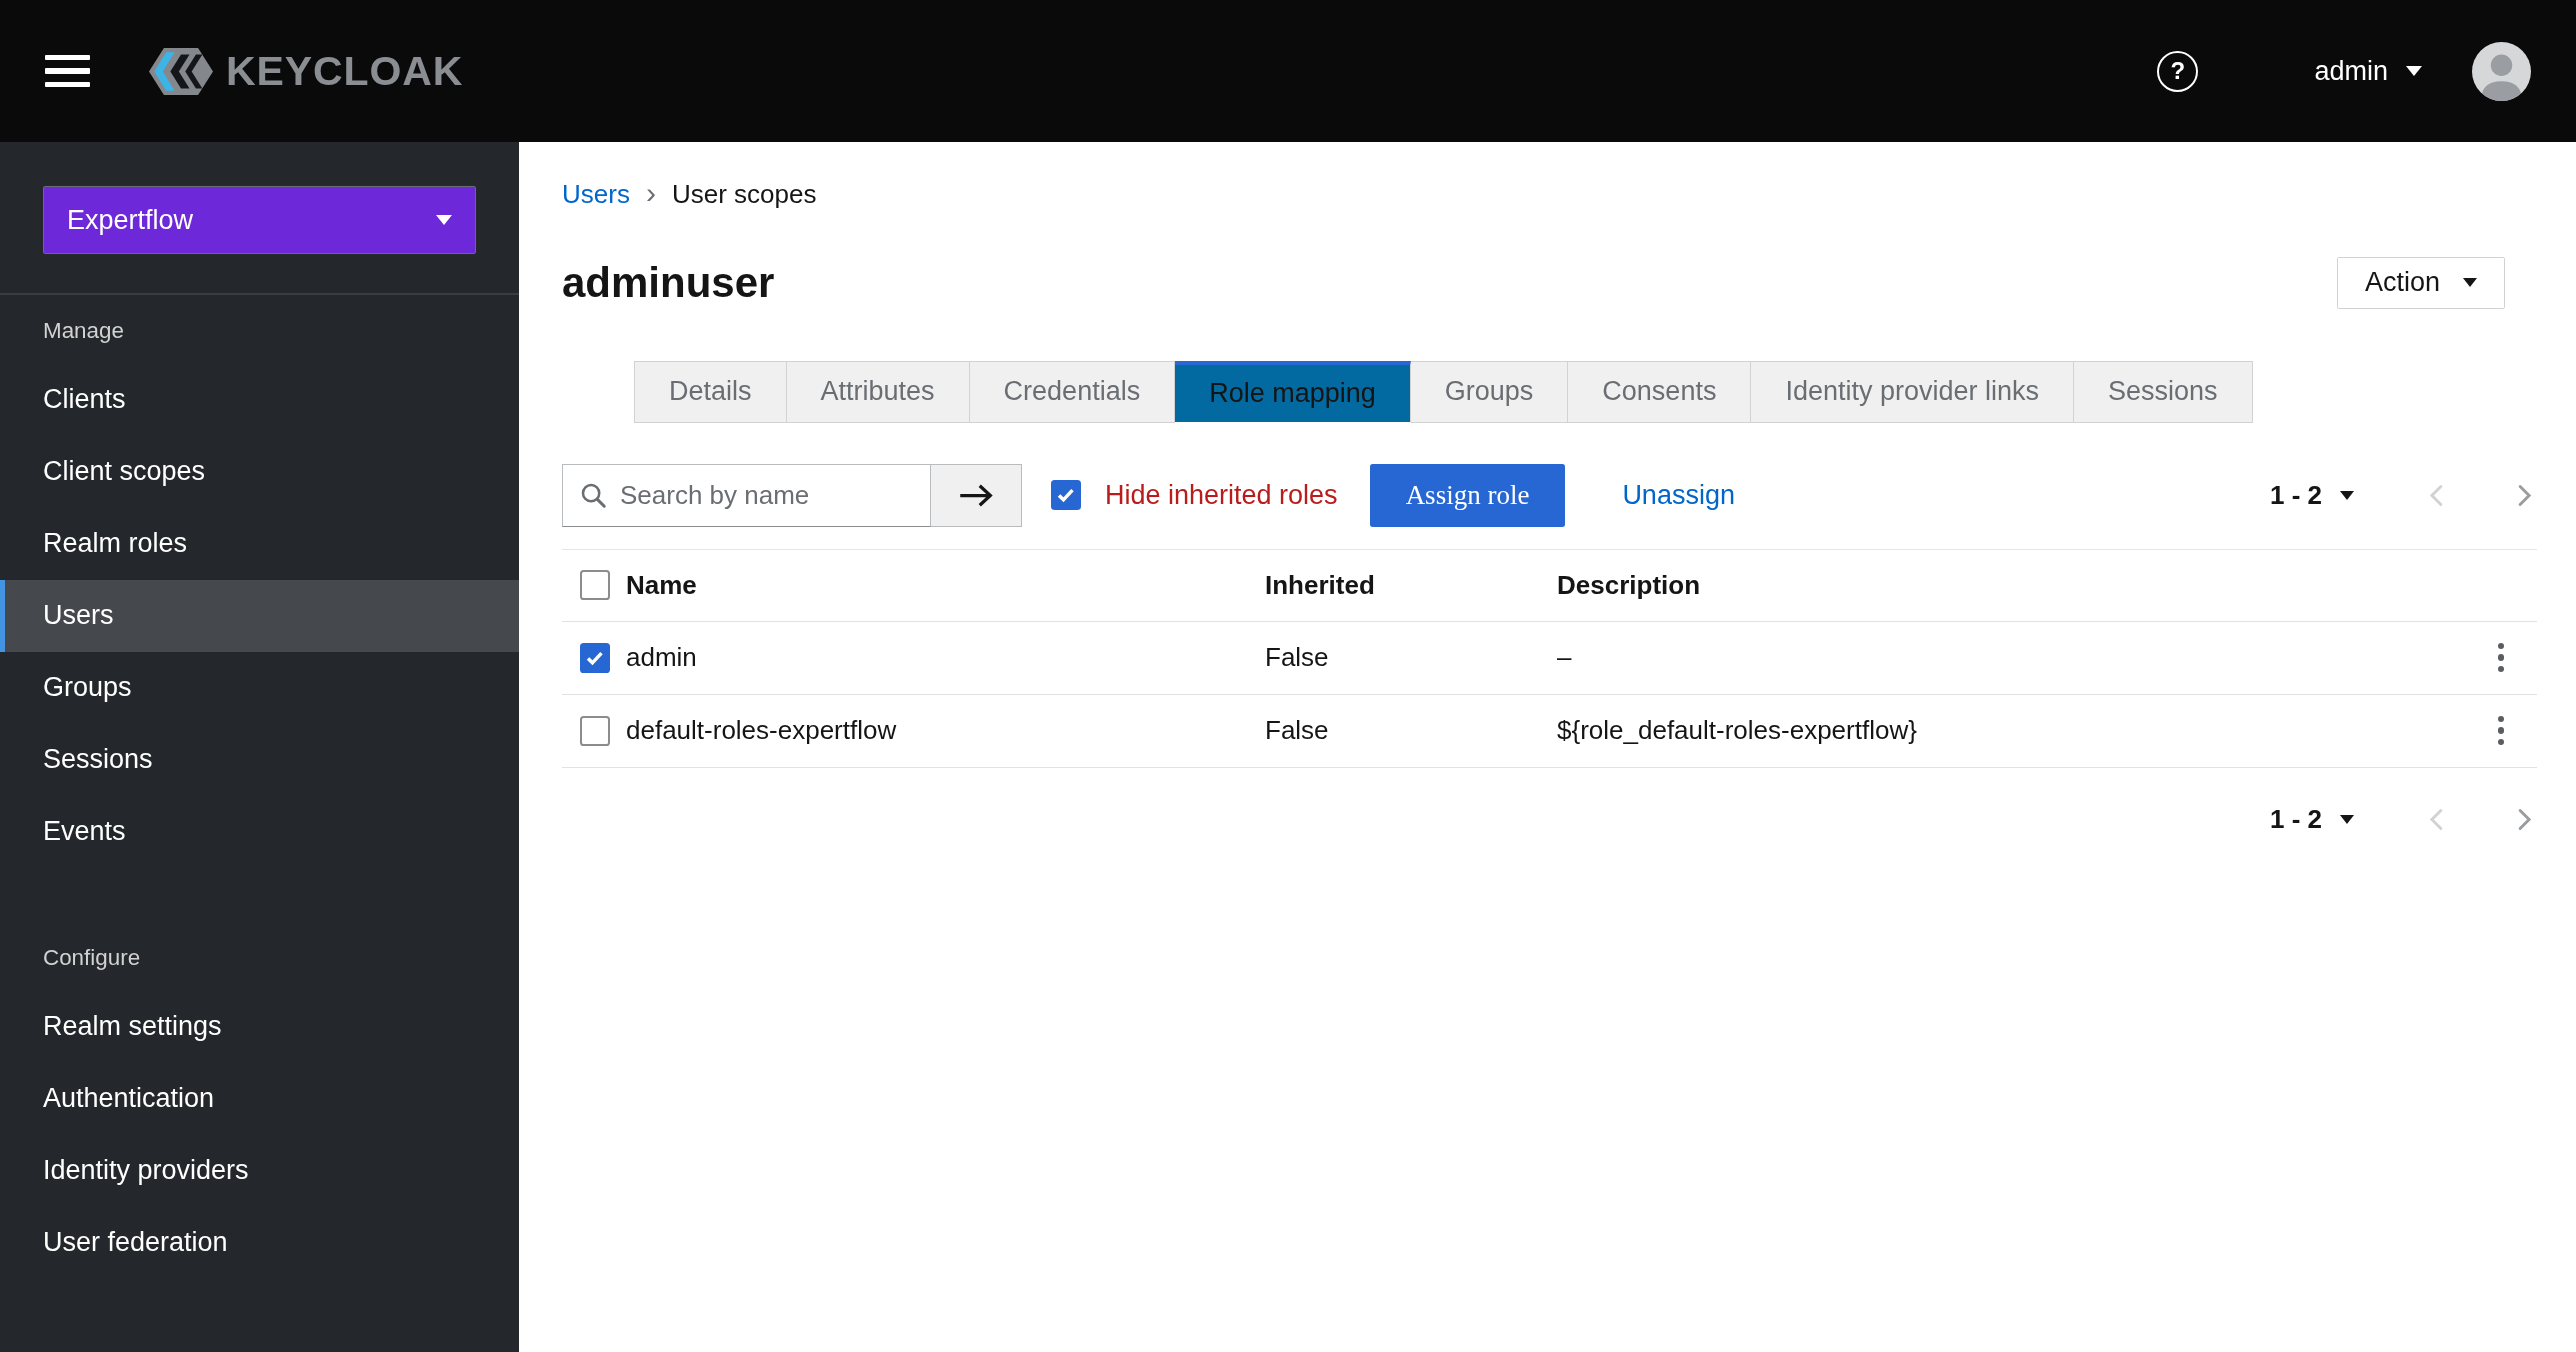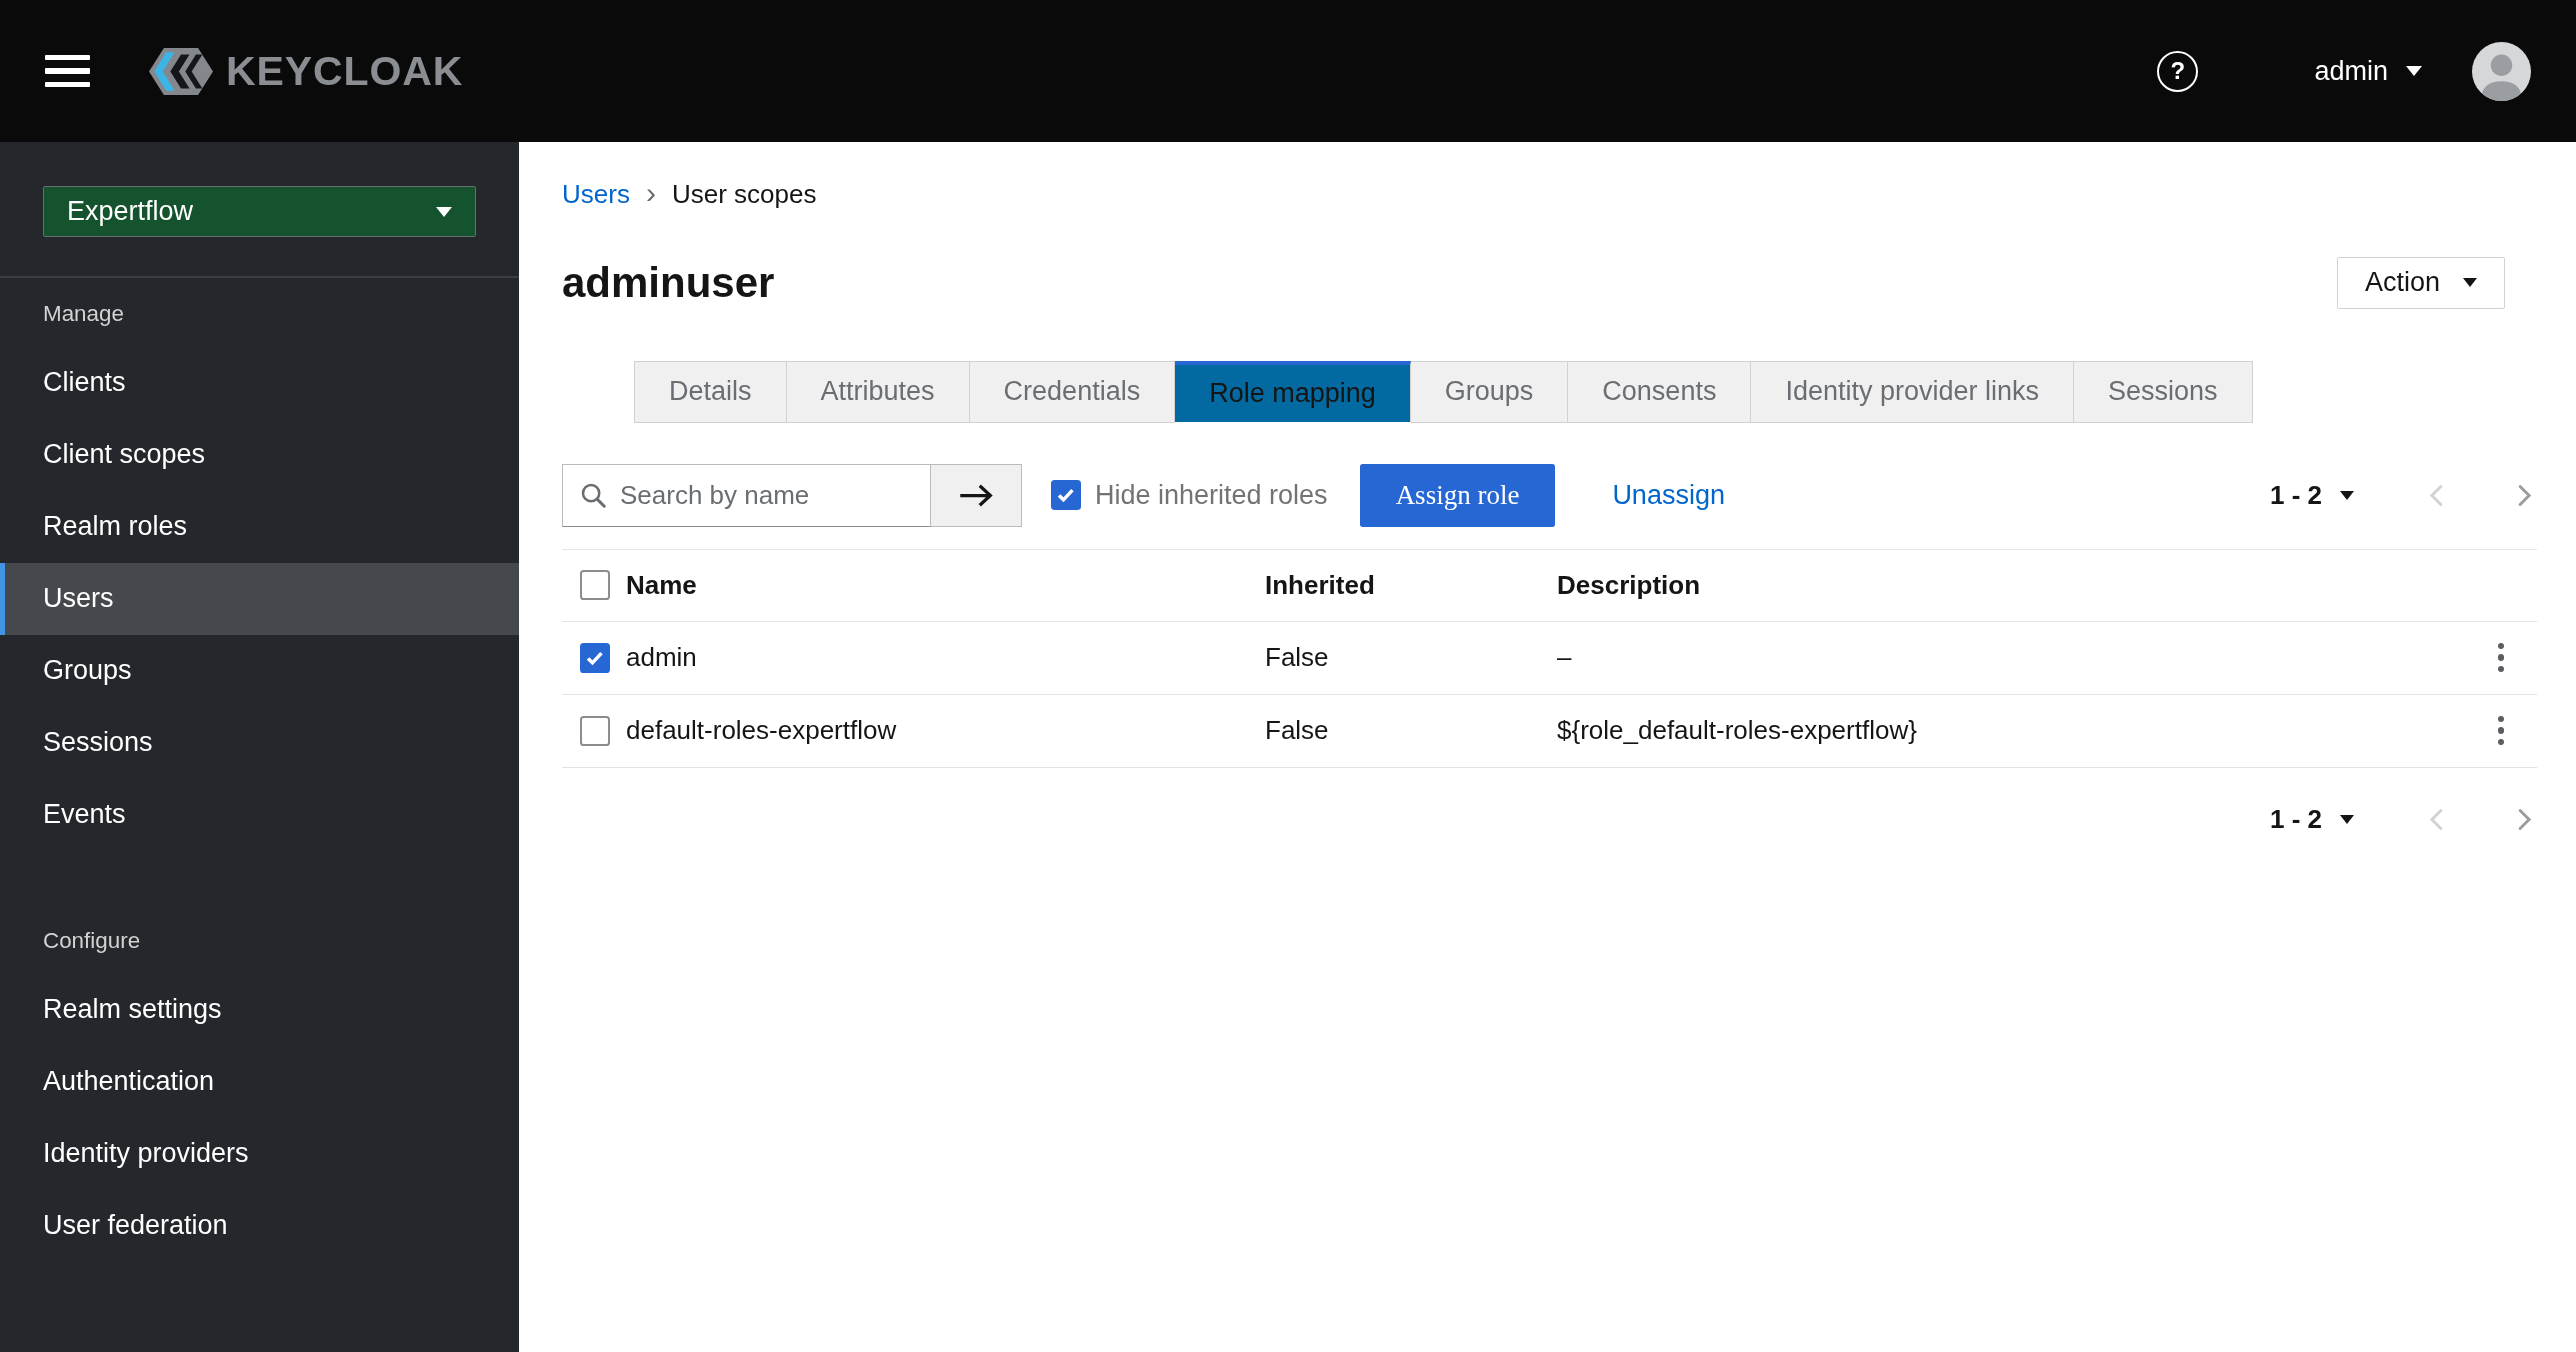--- a/index.html
+++ b/index.html
@@ -24,21 +24,21 @@
 
   .caret { width:0; height:0; border-left:8px solid transparent; border-right:8px solid transparent; border-top:10px solid #ffffff; }
   .caret.dark { border-top-color:#151515; }
   .caret.sm { border-left-width:7.2px; border-right-width:7.2px; border-top-width:9px; }
 
   
   .body-row { flex:1; display:flex; min-height:0; }
 
   
   .sidebar { flex:0 0 519px; background:#24272b; color:#ffffff; }
-  .realm-selector { margin:44px 43px 0; height:51px; border:1.8px solid #6a6e73; border-radius:1.8px; background:#14532d;
+  .realm-selector { margin:44px 43px 0; height:68px; border:1.8px solid #6a6e73; border-radius:1.8px; background:#6d28d9;
                     display:flex; align-items:center; justify-content:space-between; padding:0 23px; font-size:27px; cursor:pointer; }
   .sidebar-divider { height:1.8px; background:#3a3e42; margin-top:39px; }
   .nav-section { padding-top:23px; }
   .nav-section + .nav-section { margin-top:54px; }
   .nav-section-label { font-size:22.4px; color:#d2d2d2; padding:0 43px; margin-bottom:20px; }
   .nav-item { display:flex; align-items:center; height:72px; padding:0 43px 0 38px; font-size:27px; color:#ffffff;
               text-decoration:none; cursor:pointer; border-left:5.4px solid transparent; }
   .nav-item.active { background:#45494d; border-left-color:#4394e5; }
 
   
@@ -62,21 +62,21 @@
   
   .toolbar { display:flex; align-items:center; margin-top:41px; }
   .search-group { display:flex; }
   .search-wrap { position:relative; width:369px; height:63px; }
   .search-wrap input { width:100%; height:100%; border:1.8px solid #b9bcbe; border-bottom-color:#8a8d90; border-radius:0;
                        padding:0 14.3px 0 57px; font-size:26px; color:#151515; font-family:inherit; outline:none; }
   .search-wrap input::placeholder { color:#6a6e73; }
   .search-icon { position:absolute; left:16px; top:50%; transform:translateY(-50%); display:flex; }
   .search-btn { width:91px; height:63px; background:#f0f0f0; border:1.8px solid #b9bcbe; border-left:none;
                 display:flex; align-items:center; justify-content:center; cursor:pointer; }
-  .check-group { display:flex; align-items:center; gap:14px; margin-left:29px; font-size:27px; color:#737373; cursor:pointer; }
+  .check-group { display:flex; align-items:center; gap:24px; margin-left:29px; font-size:27px; color:#b91c1c; cursor:pointer; }
   .checkbox { width:30px; height:30px; border-radius:3.6px; flex:0 0 30px; display:flex; align-items:center; justify-content:center; }
   .checkbox.unchecked { background:#ffffff; border:2.7px solid #8a8d90; }
   .checkbox.checked { background:#2767d4; border:none; }
   .btn-primary { margin-left:32px; height:63px; padding:0 36px; background:#2767d4; color:#ffffff; border:none;
                  border-radius:2.7px; font-size:27px; cursor:pointer; font-family:Liberation Serif, serif; }
   .link { margin-left:57px; color:#0066cc; font-size:27px; text-decoration:none; cursor:pointer; }
 
   .pagination { margin-left:auto; display:flex; align-items:center; }
   .page-toggle { display:flex; align-items:center; gap:18px; font-size:26px; font-weight:600; color:#151515;
                  background:none; border:none; cursor:pointer; font-family:inherit; }

